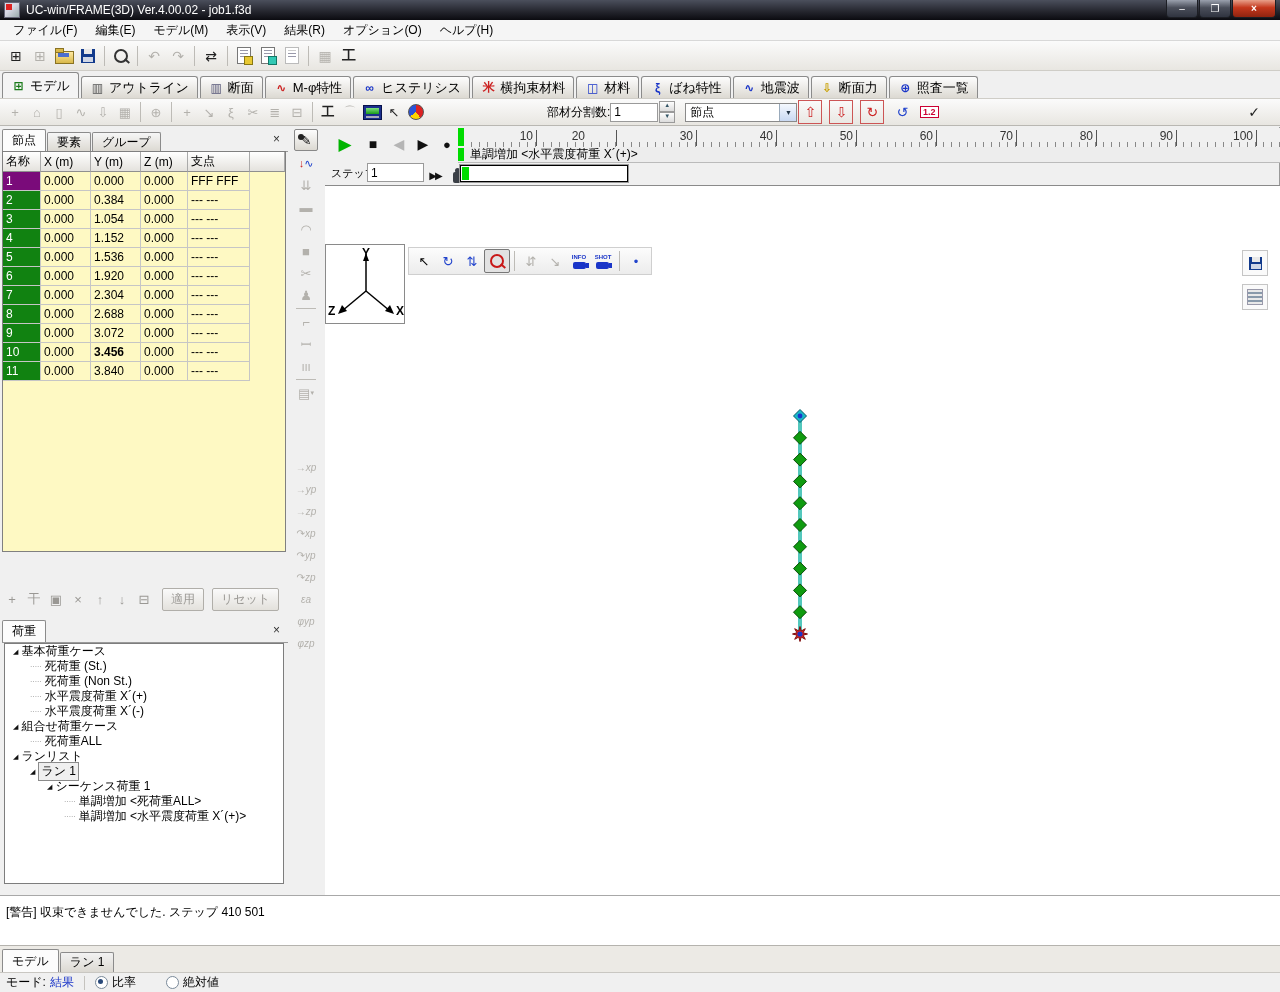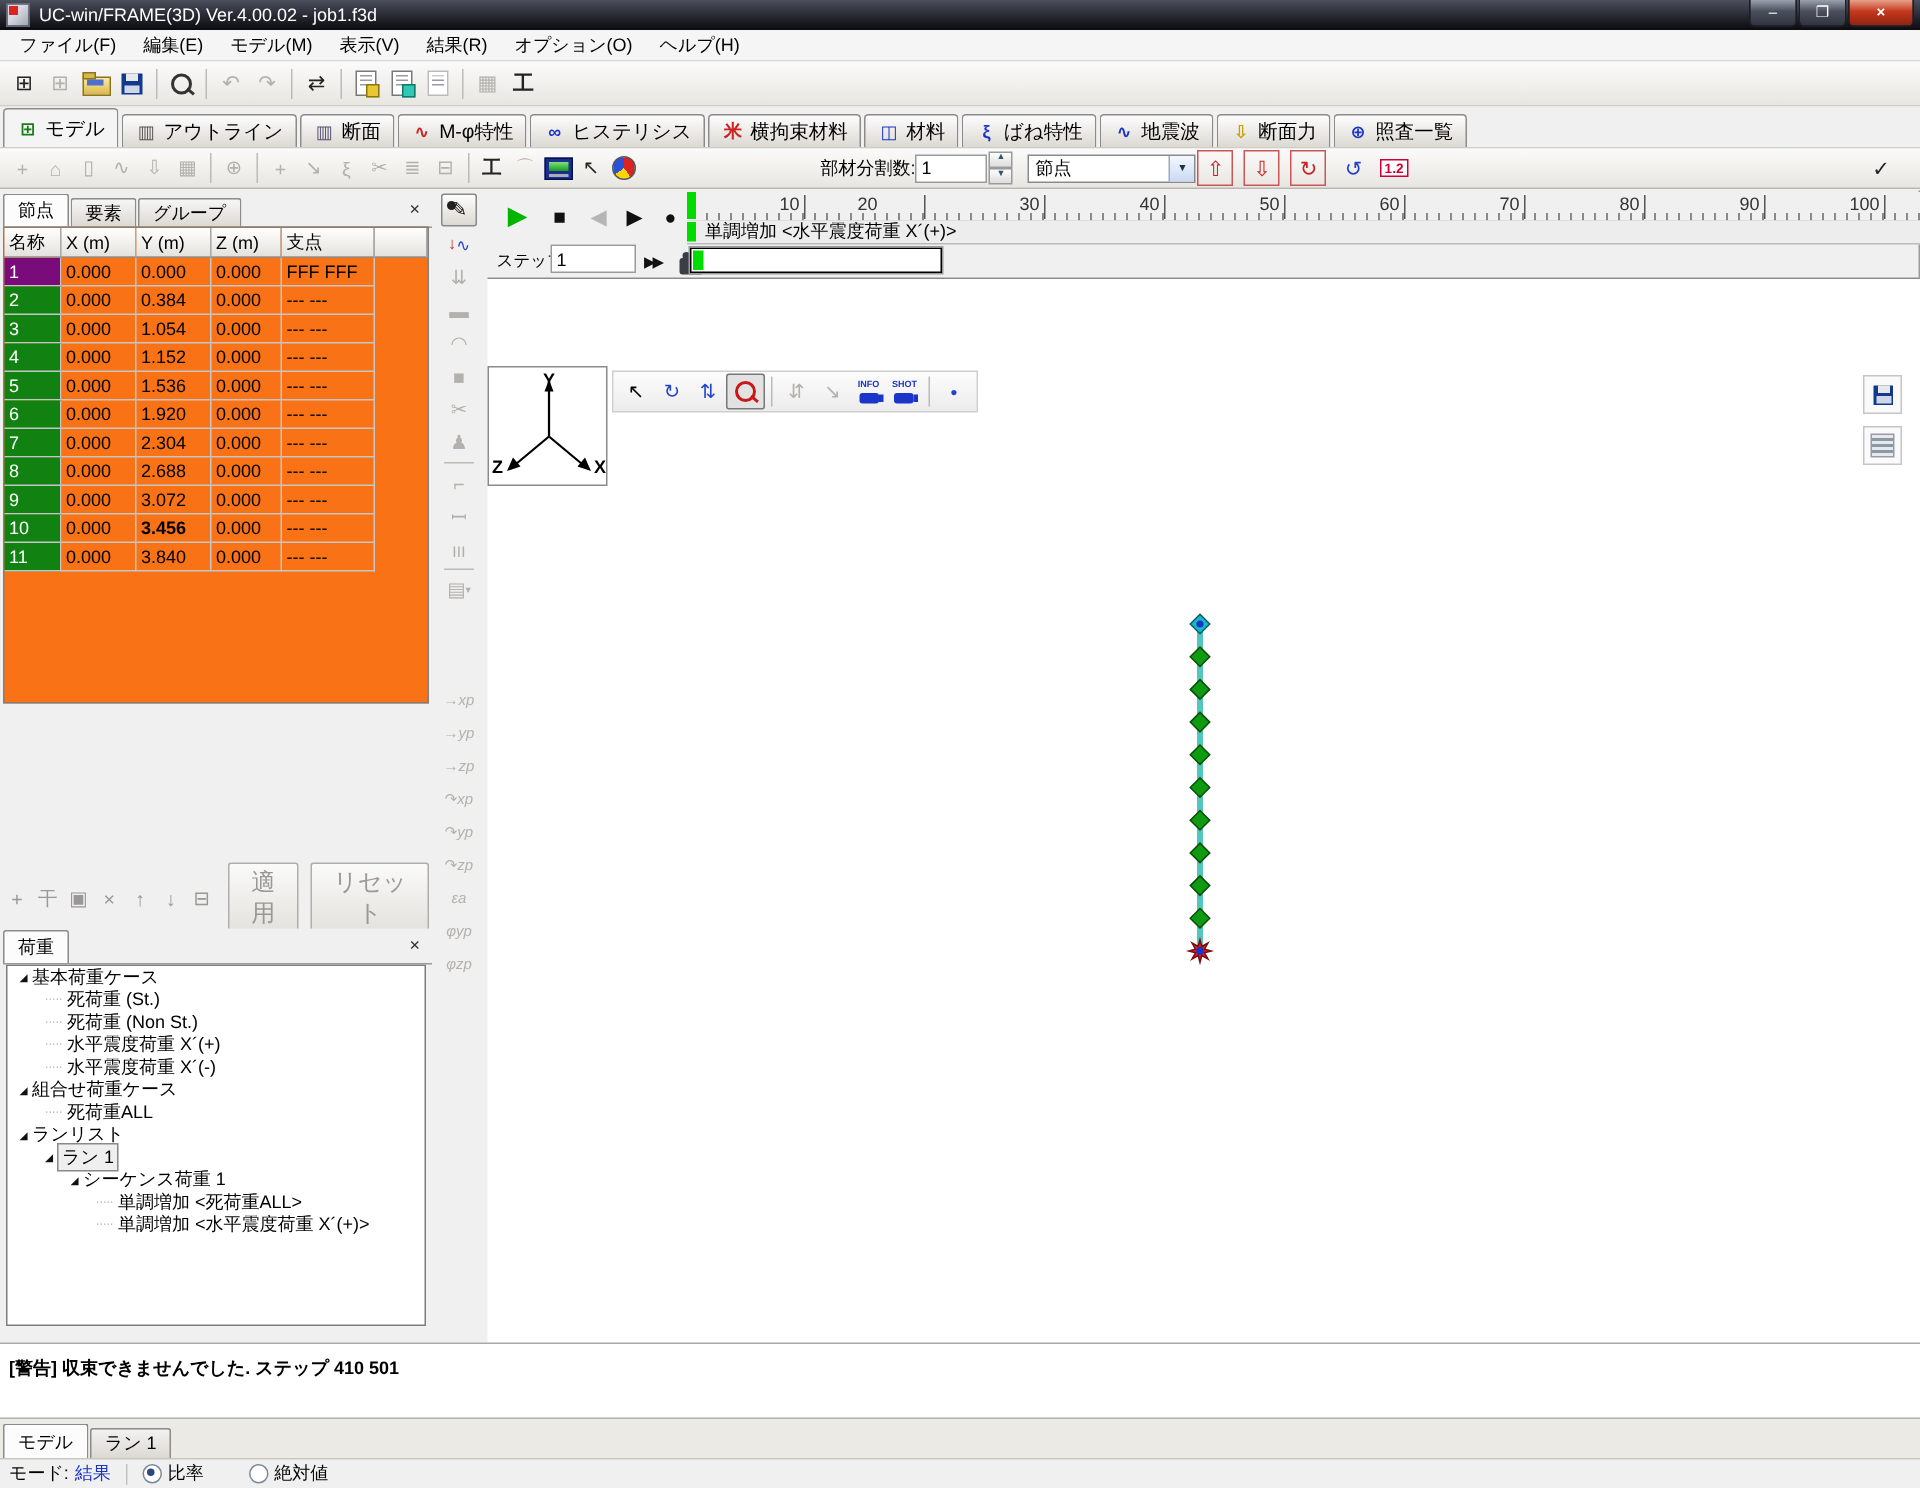--- a/index.html
+++ b/index.html
@@ -85,31 +85,31 @@
     justify-content:space-between;margin-left:10px;padding-left:4px;box-sizing:border-box;}
   .combobtn{width:16px;height:17px;background:linear-gradient(#f5f9ff,#c9d9f2);border-left:1px solid #9ab;
     display:flex;align-items:center;justify-content:center;font-size:7px;color:#234;}
 
   
   .panel-tabs{display:flex;align-items:flex-end;height:23px;border-bottom:1px solid #9a9a9a;background:#f0f0f0;}
   .ptab{height:18px;padding:0 9px;border:1px solid #8b8b8b;border-bottom:none;border-radius:2px 2px 0 0;
     background:linear-gradient(#f6f6f6,#dcd9d2);display:inline-flex;align-items:center;margin-right:1px;font-size:12px;}
   .ptab.active{background:#fcfcfc;height:21px;}
   .closex{position:absolute;right:8px;top:4px;font-size:12px;color:#333;}
-  .ntable{left:2px;top:151px;width:284px;height:318px;background:#f97316;border:1px solid #808080;box-sizing:border-box;}
+  .ntable{left:2px;top:151px;width:284px;height:401px;background:#fef9c3;border:1px solid #808080;box-sizing:border-box;}
   .trow{display:flex;height:19px;}
   .trow.head{height:20px;}
   .tcell{border-right:1px solid #c6c6c6;border-bottom:1px solid #c6c6c6;box-sizing:border-box;
     display:flex;align-items:center;padding-left:3px;overflow:hidden;white-space:nowrap;}
   .tcell.head{background:linear-gradient(#ffffff,#e4e2dd);border-right:1px solid #aaa;border-bottom:1px solid #8f8f8f;}
   .namecell{color:#fff;}
   .tbl-toolbar{left:2px;top:586px;width:284px;height:26px;display:flex;align-items:center;gap:2px;}
   .tbtn{color:#9a9894;font-size:13px;width:20px;text-align:center;}
   .pushbtn{border:1px solid #b0aea9;border-radius:2px;background:linear-gradient(#fafafa,#e3e1dc);
-    color:#9a9894;font-size:16px;padding:2px 8px;margin-left:6px;}
+    color:#9a9894;font-size:12px;padding:2px 8px;margin-left:6px;}
 
   
   .loadbox{left:4px;top:643px;width:280px;height:241px;background:#fff;border:1px solid #7d7d7d;box-sizing:border-box;overflow:hidden;}
   .titem{height:15px;display:flex;align-items:center;white-space:nowrap;font-size:12px;}
   .texp{font-size:7px;margin-right:3px;color:#111;}
   .tlabel.sel{border:1px solid #8a8a8a;background:#efefef;padding:0 2px;}
 
   
   .vtool{left:290px;top:128px;width:32px;height:530px;display:flex;flex-direction:column;align-items:center;}
   .vicon{width:22px;height:20px;display:flex;align-items:center;justify-content:center;font-size:13px;margin:1px 0;position:relative;}
@@ -628,21 +628,21 @@
           <polygon points="475,288.9 481.5,295.4 475,301.9 468.5,295.4" fill="#0f9b0f" stroke="#0a4d0a"></polygon>
           <polygon points="475,267.1 481.5,273.6 475,280.1 468.5,273.6" fill="#0f9b0f" stroke="#0a4d0a"></polygon>
           <polygon points="475,245.29999999999998 481.5,251.79999999999998 475,258.29999999999995 468.5,251.79999999999998" fill="#0f9b0f" stroke="#0a4d0a"></polygon>
           <polygon points="475,223.5 481.5,230 475,236.5 468.5,230" fill="#18b7c9" stroke="#0a5d68"></polygon>
           <circle cx="475" cy="230" r="2.4" fill="#1a35c8"></circle>
         </svg>
     </div>
   </div>
 
   <div class="abs warnarea">
-    <div style="padding:8px 0 0 6px;font-weight:bold;">[警告] 収束できませんでした. ステップ 410 501</div>
+    <div style="padding:8px 0 0 6px;">[警告] 収束できませんでした. ステップ 410 501</div>
   </div>
 
   <div class="abs btabs" id="bottomTabs">
       <div class="btab active">モデル</div>
       <div class="btab">ラン 1</div>
     </div>
 
   <div class="abs statusbar">
     <span style="margin-left:6px;">モード:</span>
     <span style="margin-left:4px;color:#1a35c8;">結果</span>

